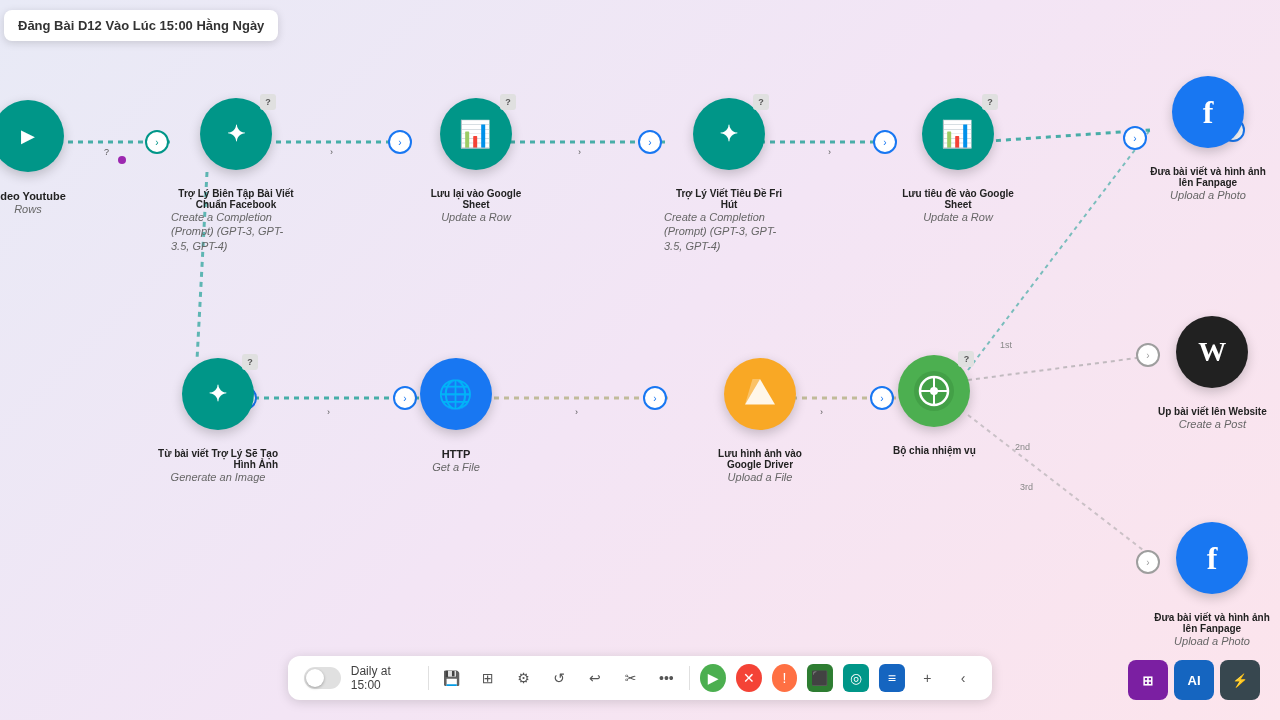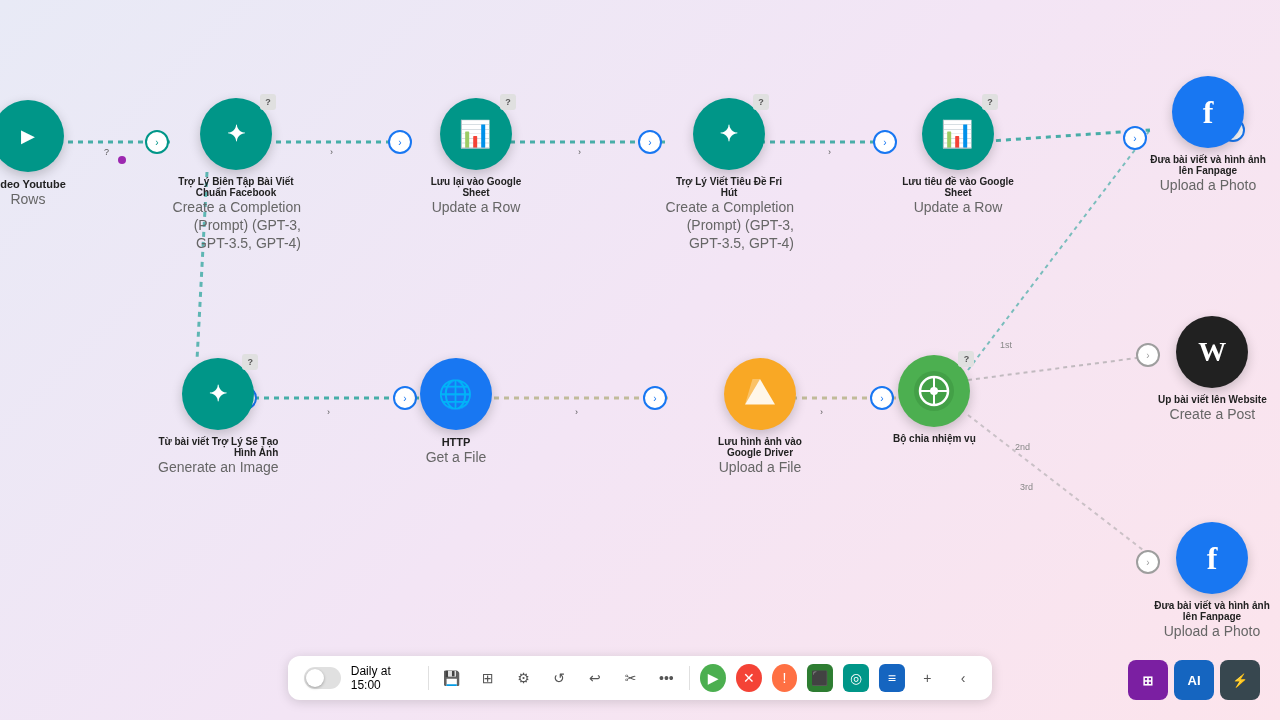--- a/index.html
+++ b/index.html
@@ -61,32 +61,33 @@
       justify-content: center;
       color: white;
       font-size: 26px;
       box-shadow: 0 4px 12px rgba(0,0,0,0.2);
       position: relative;
     }
     .node-circle.size-lg { width: 72px; height: 72px; }
 
     .node-label {
       text-align: center;
-      margin-top: 6px;
+      margin-top: 18px;
       font-size: 11px;
       font-weight: 600;
       color: #222;
       max-width: 120px;
     }
     .node-sublabel {
-      text-align: right;
-      font-size: 14px;
+      text-align: left;
+      font-size: 11px;
       color: #666;
       max-width: 130px;
       line-height: 1.3;
+      font-style: italic;
     }
     .node-badge {
       position: absolute;
       top: -4px;
       right: -4px;
       width: 16px;
       height: 16px;
       background: #e0e0e0;
       border-radius: 3px;
       font-size: 9px;
@@ -132,21 +133,21 @@
       height: 18px;
       border-radius: 50%;
       background: white;
       position: absolute;
       top: 2px;
       left: 2px;
       box-shadow: 0 1px 3px rgba(0,0,0,0.3);
     }
     .toolbar-label {
       font-size: 12px;
-      color: #000000;
+      color: #404040;
       font-weight: 500;
     }
     .toolbar-divider {
       width: 1px;
       height: 24px;
       background: #e0e0e0;
     }
     .toolbar-btn {
       width: 28px;
       height: 28px;
@@ -190,20 +191,23 @@
     }
     .right-btn.purple { background: #7B1FA2; }
     .right-btn.blue { background: #1565C0; }
     .right-btn.dark { background: #37474F; }
   </style>
 </head>
 <body>
 
 <div id="canvas">
 
+  <div class="tooltip-box">
+    <span>Đăng Bài D12 Vào Lúc 15:00 Hằng Ngày</span>
+  </div>
 
   <svg id="connections-svg">
 
     <line x1="38" y1="142" x2="170" y2="142" stroke="#009688" stroke-width="3" stroke-dasharray="5,5" opacity="0.7"></line>
 
     <line x1="246" y1="142" x2="415" y2="142" stroke="#009688" stroke-width="3" stroke-dasharray="5,5" opacity="0.7"></line>
 
     <line x1="490" y1="142" x2="665" y2="142" stroke="#009688" stroke-width="3" stroke-dasharray="5,5" opacity="0.7"></line>
 
     <line x1="740" y1="142" x2="900" y2="142" stroke="#009688" stroke-width="3" stroke-dasharray="5,5" opacity="0.7"></line>

